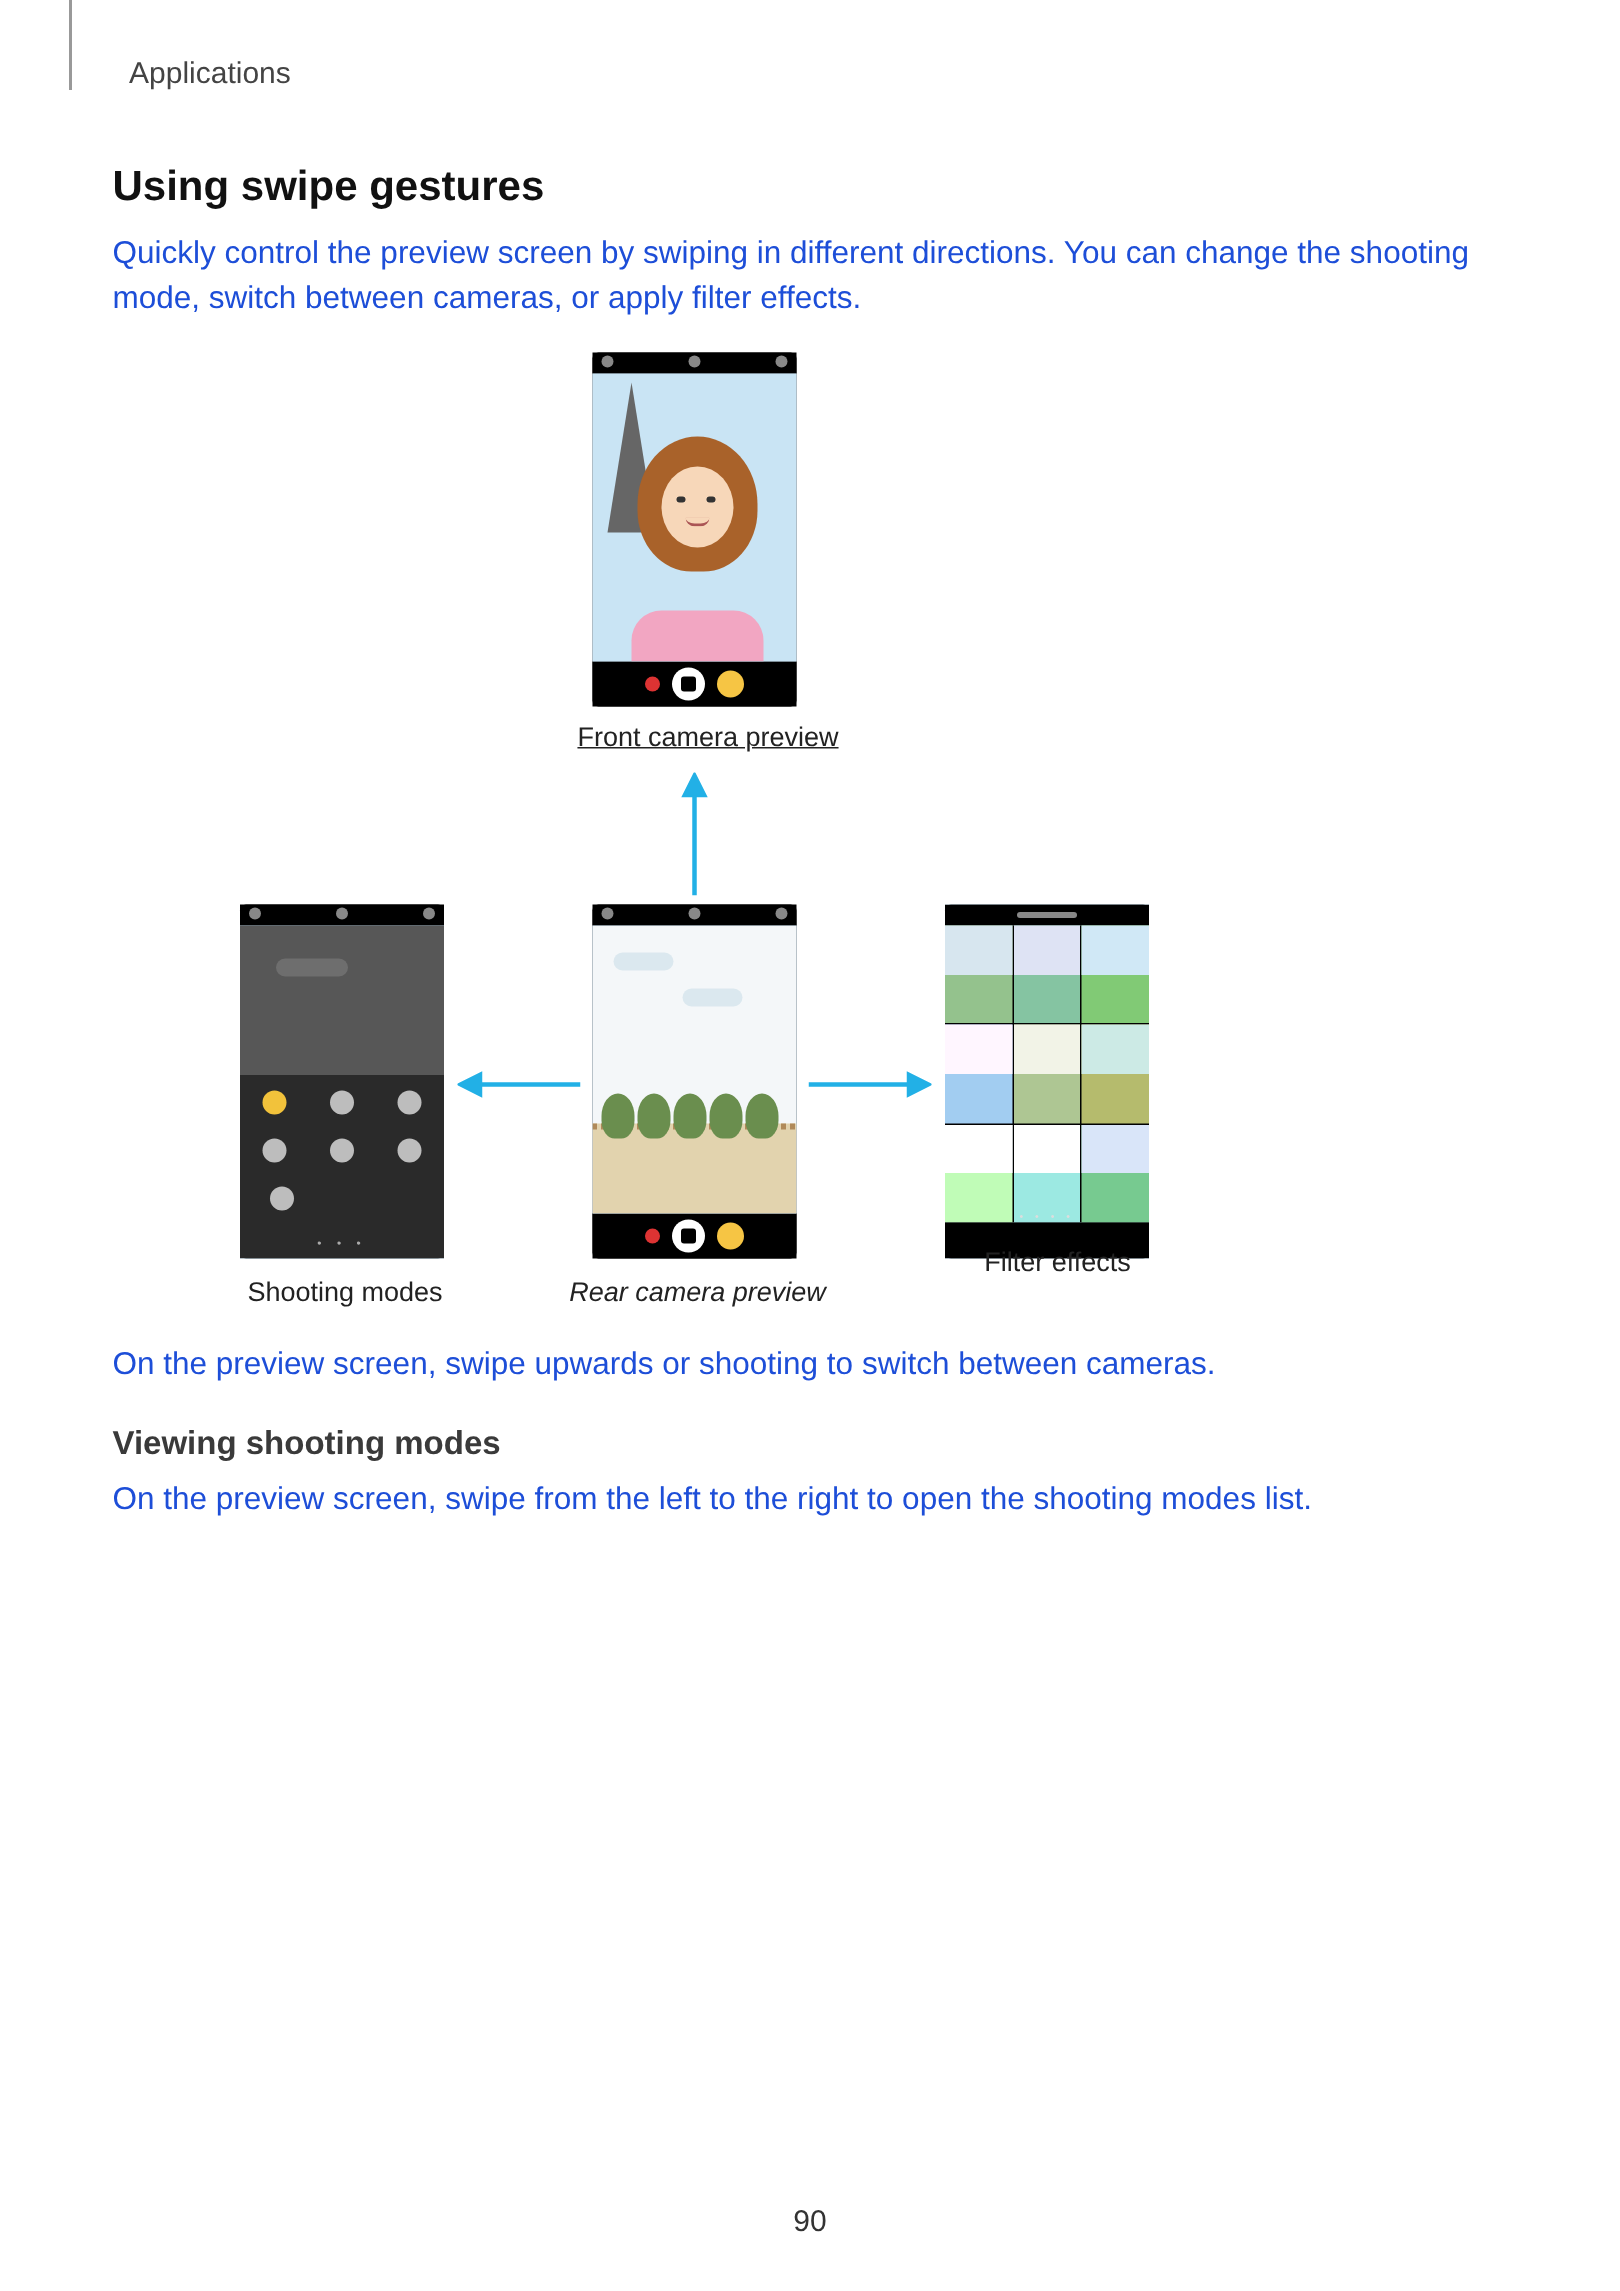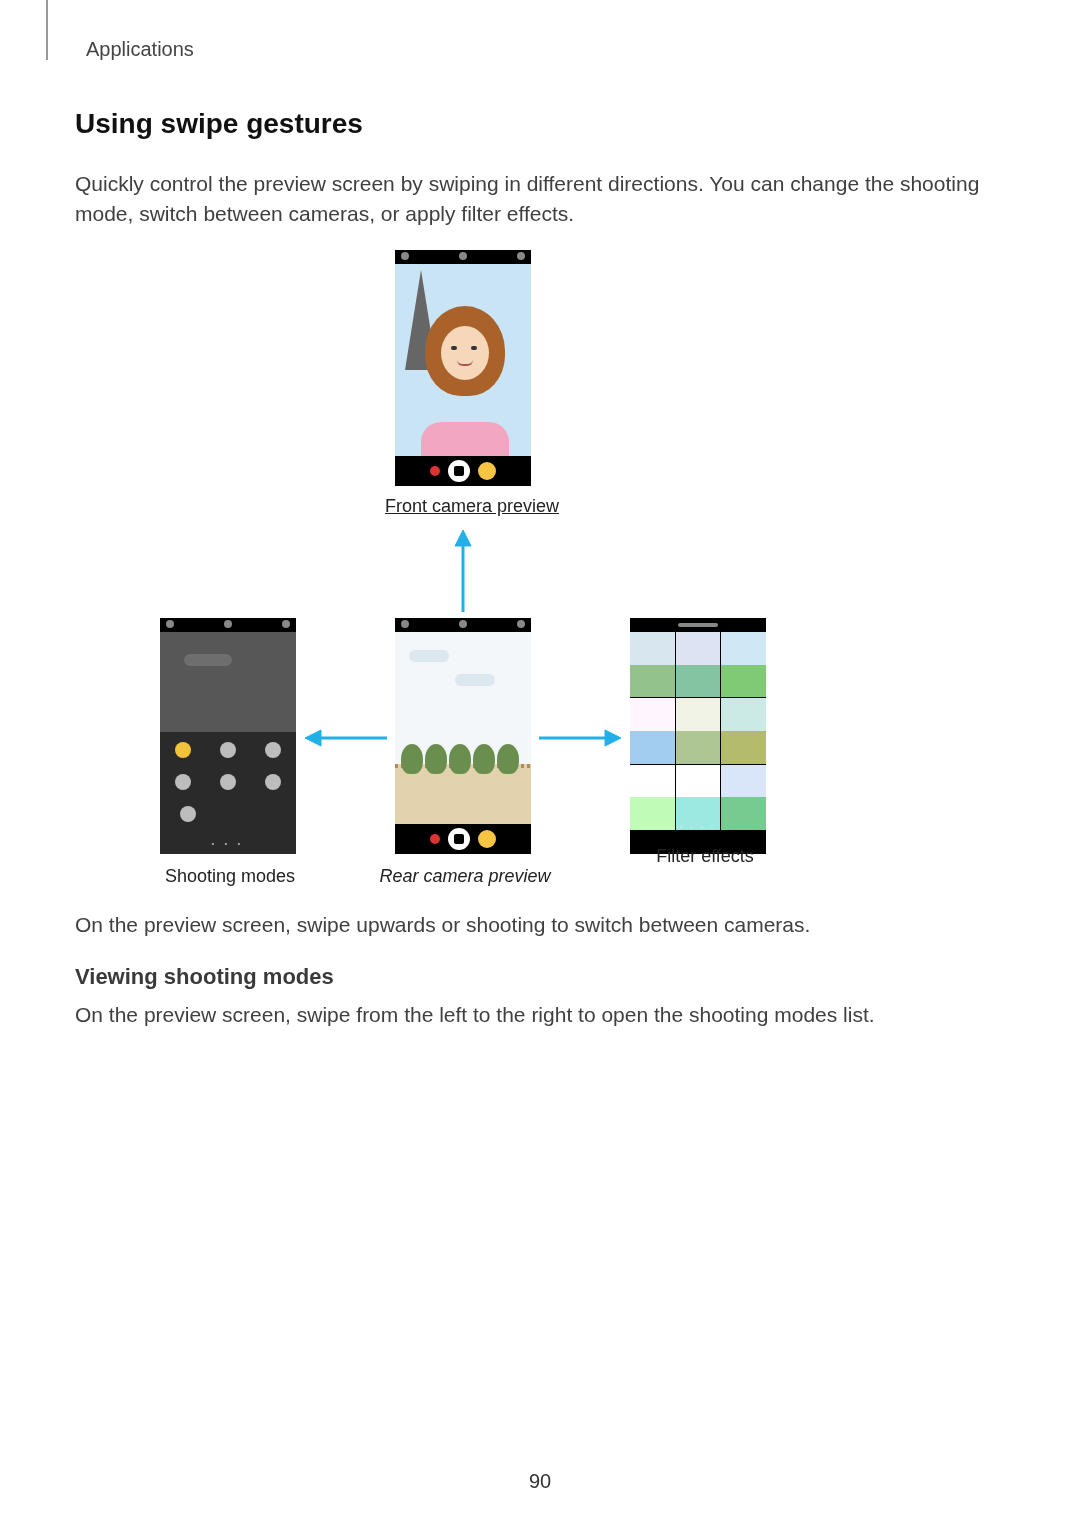--- a/index.html
+++ b/index.html
@@ -29,26 +29,26 @@
   .content {
     position: absolute;
     left: 75px;
     top: 108px;
     width: 930px;
   }
   h2 {
     font-size: 28px;
     font-weight: 700;
     color: #111;
-    margin-bottom: 29px;
+    margin-bottom: 14px;
   }
   p.body {
     font-size: 21px;
     line-height: 1.45;
-    color: #404040;
+    color: #1d4ed8;
     margin-bottom: 10px;
   }
   h3 {
     font-size: 22px;
     font-weight: 700;
     color: #3a3a3a;
     margin-top: 24px;
     margin-bottom: 10px;
   }
 

